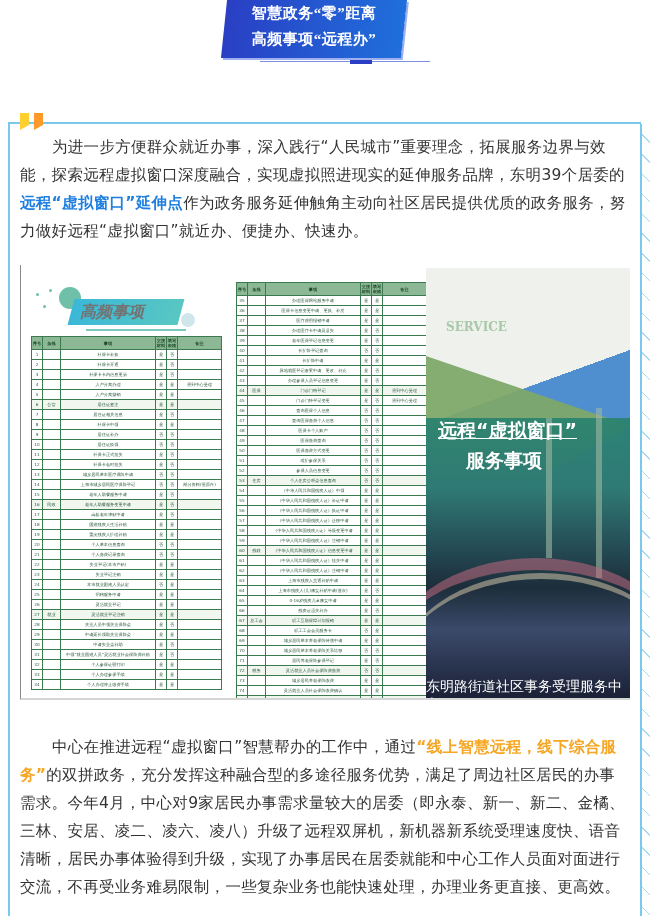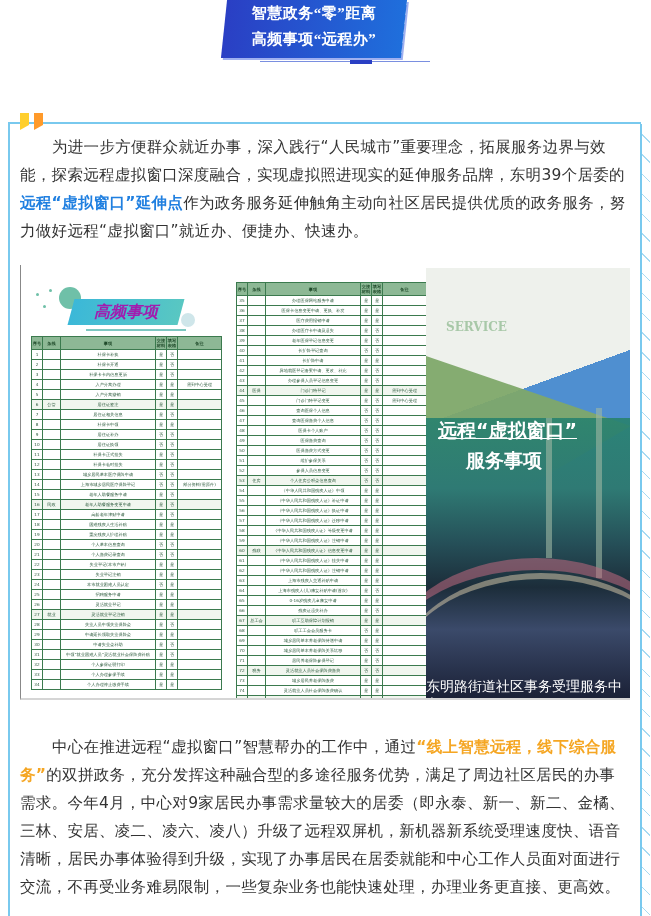--- a/index.html
+++ b/index.html
@@ -29,21 +29,21 @@
   .para2 { top:733px; }
   .hl-blue { color:#1f7fe0; font-weight:bold; }
   .hl-orange { color:#f5a623; font-weight:bold; }
 
   
   .imgblock { position:absolute; left:20px; top:265px; width:610px; height:435px; background:#fff; border-left:1px solid #888; border-bottom:2px solid #d5d5d5; box-sizing:border-box; overflow:hidden; }
   .page-left { position:absolute; left:0; top:0; width:210px; height:435px; }
   .hf-banner { position:absolute; left:10px; top:18px; width:180px; height:55px; }
   .hf-dot { position:absolute; border-radius:50%; }
   .hf-bar { position:absolute; left:40px; top:16px; width:110px; height:26px; background:linear-gradient(90deg,#3bb8d8,#59c7c2); transform:skewX(-15deg); }
-  .hf-title { position:absolute; left:40px; top:16px; width:110px; height:26px; text-align:center; line-height:26px; font-weight:bold; font-style:italic; font-size:16px; color:#a21caf; }
+  .hf-title { position:absolute; left:26px; top:16px; width:110px; height:26px; text-align:center; line-height:26px; font-weight:bold; font-style:italic; font-size:16px; color:#737373; }
 
   table.items { position:absolute; border-collapse:collapse; font-size:4.2px; color:#2c5a3c; table-layout:fixed; }
   table.items th { background:#8db895; color:#1f4a2a; font-weight:bold; border:1px solid #3b7a4e; height:12px; padding:0; }
   table.items td { border:1px solid #3b7a4e; text-align:center; padding:0; height:9px; overflow:hidden; white-space:nowrap; background:#fff; }
   table.items tr.alt td { background:#f1f6ef; }
   .t-left { left:10px; top:71px; width:190px; }
   .t-right { left:215px; top:17px; width:190px; }
 
   .cover { position:absolute; left:405px; top:3px; width:205px; height:432px; background:#eef1ec; overflow:hidden; }
   .cover-en1 { position:absolute; left:20px; top:33px; font-family:"DejaVu Serif", serif; font-weight:bold; font-size:15px; color:#a8c8a8; letter-spacing:0.5px; }

